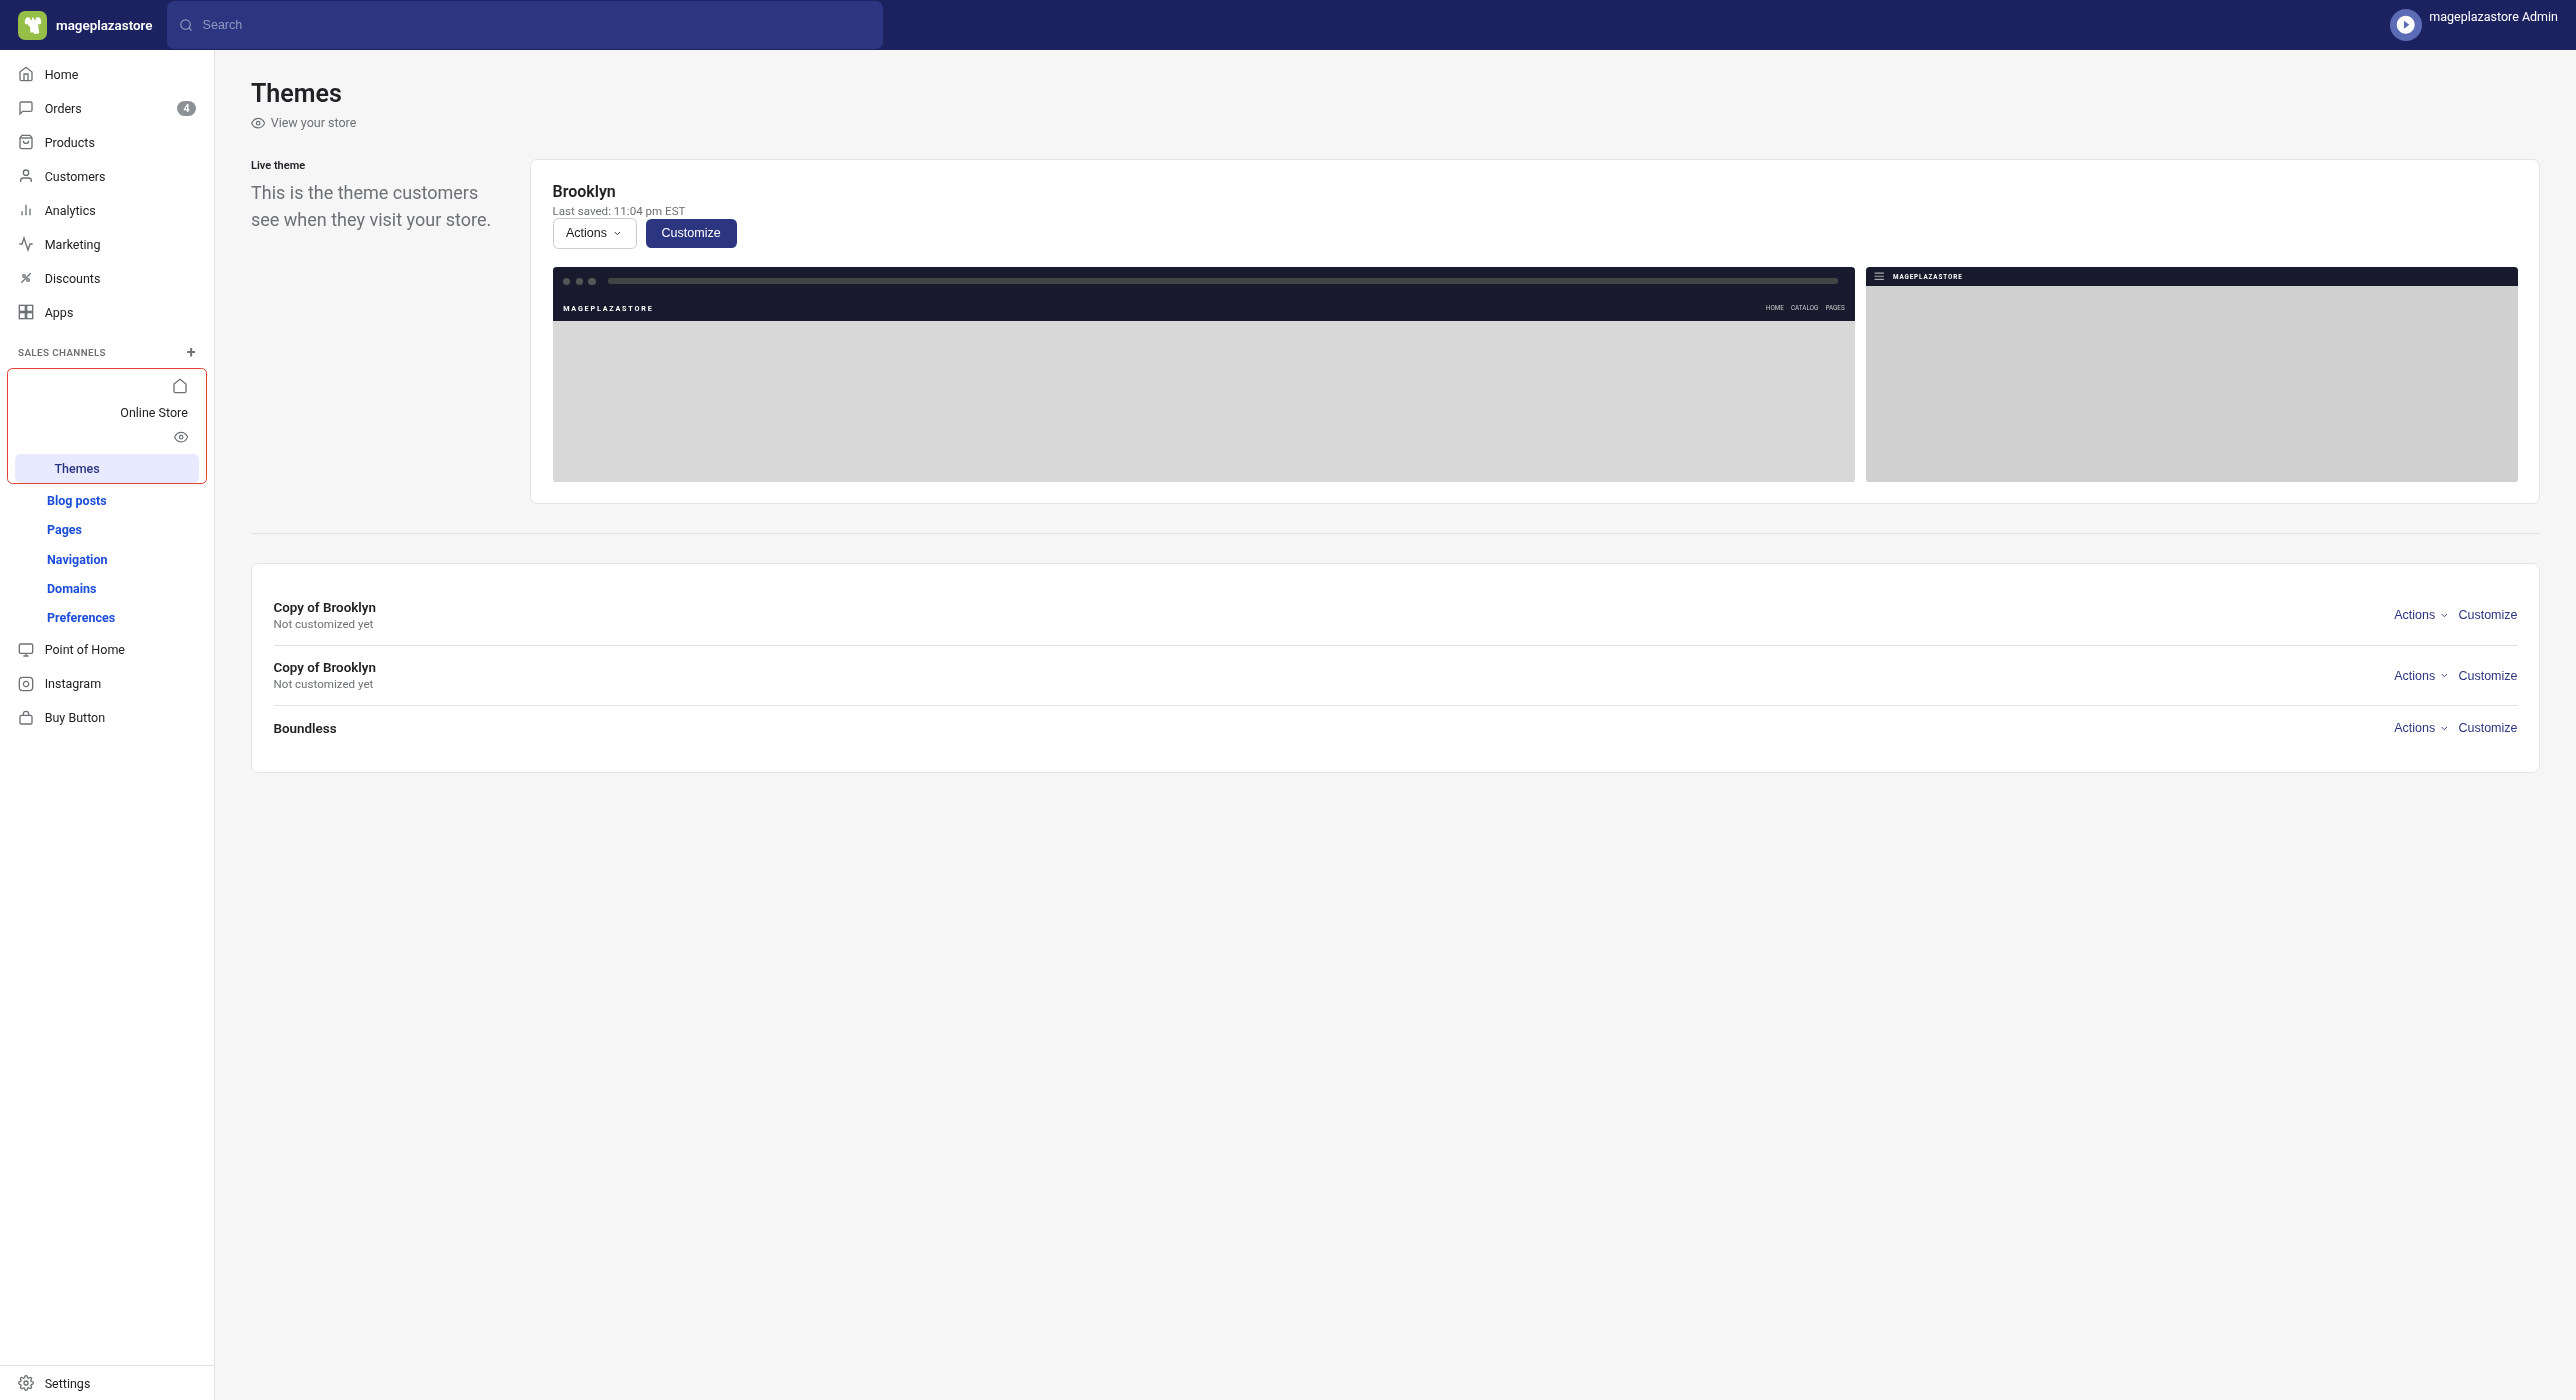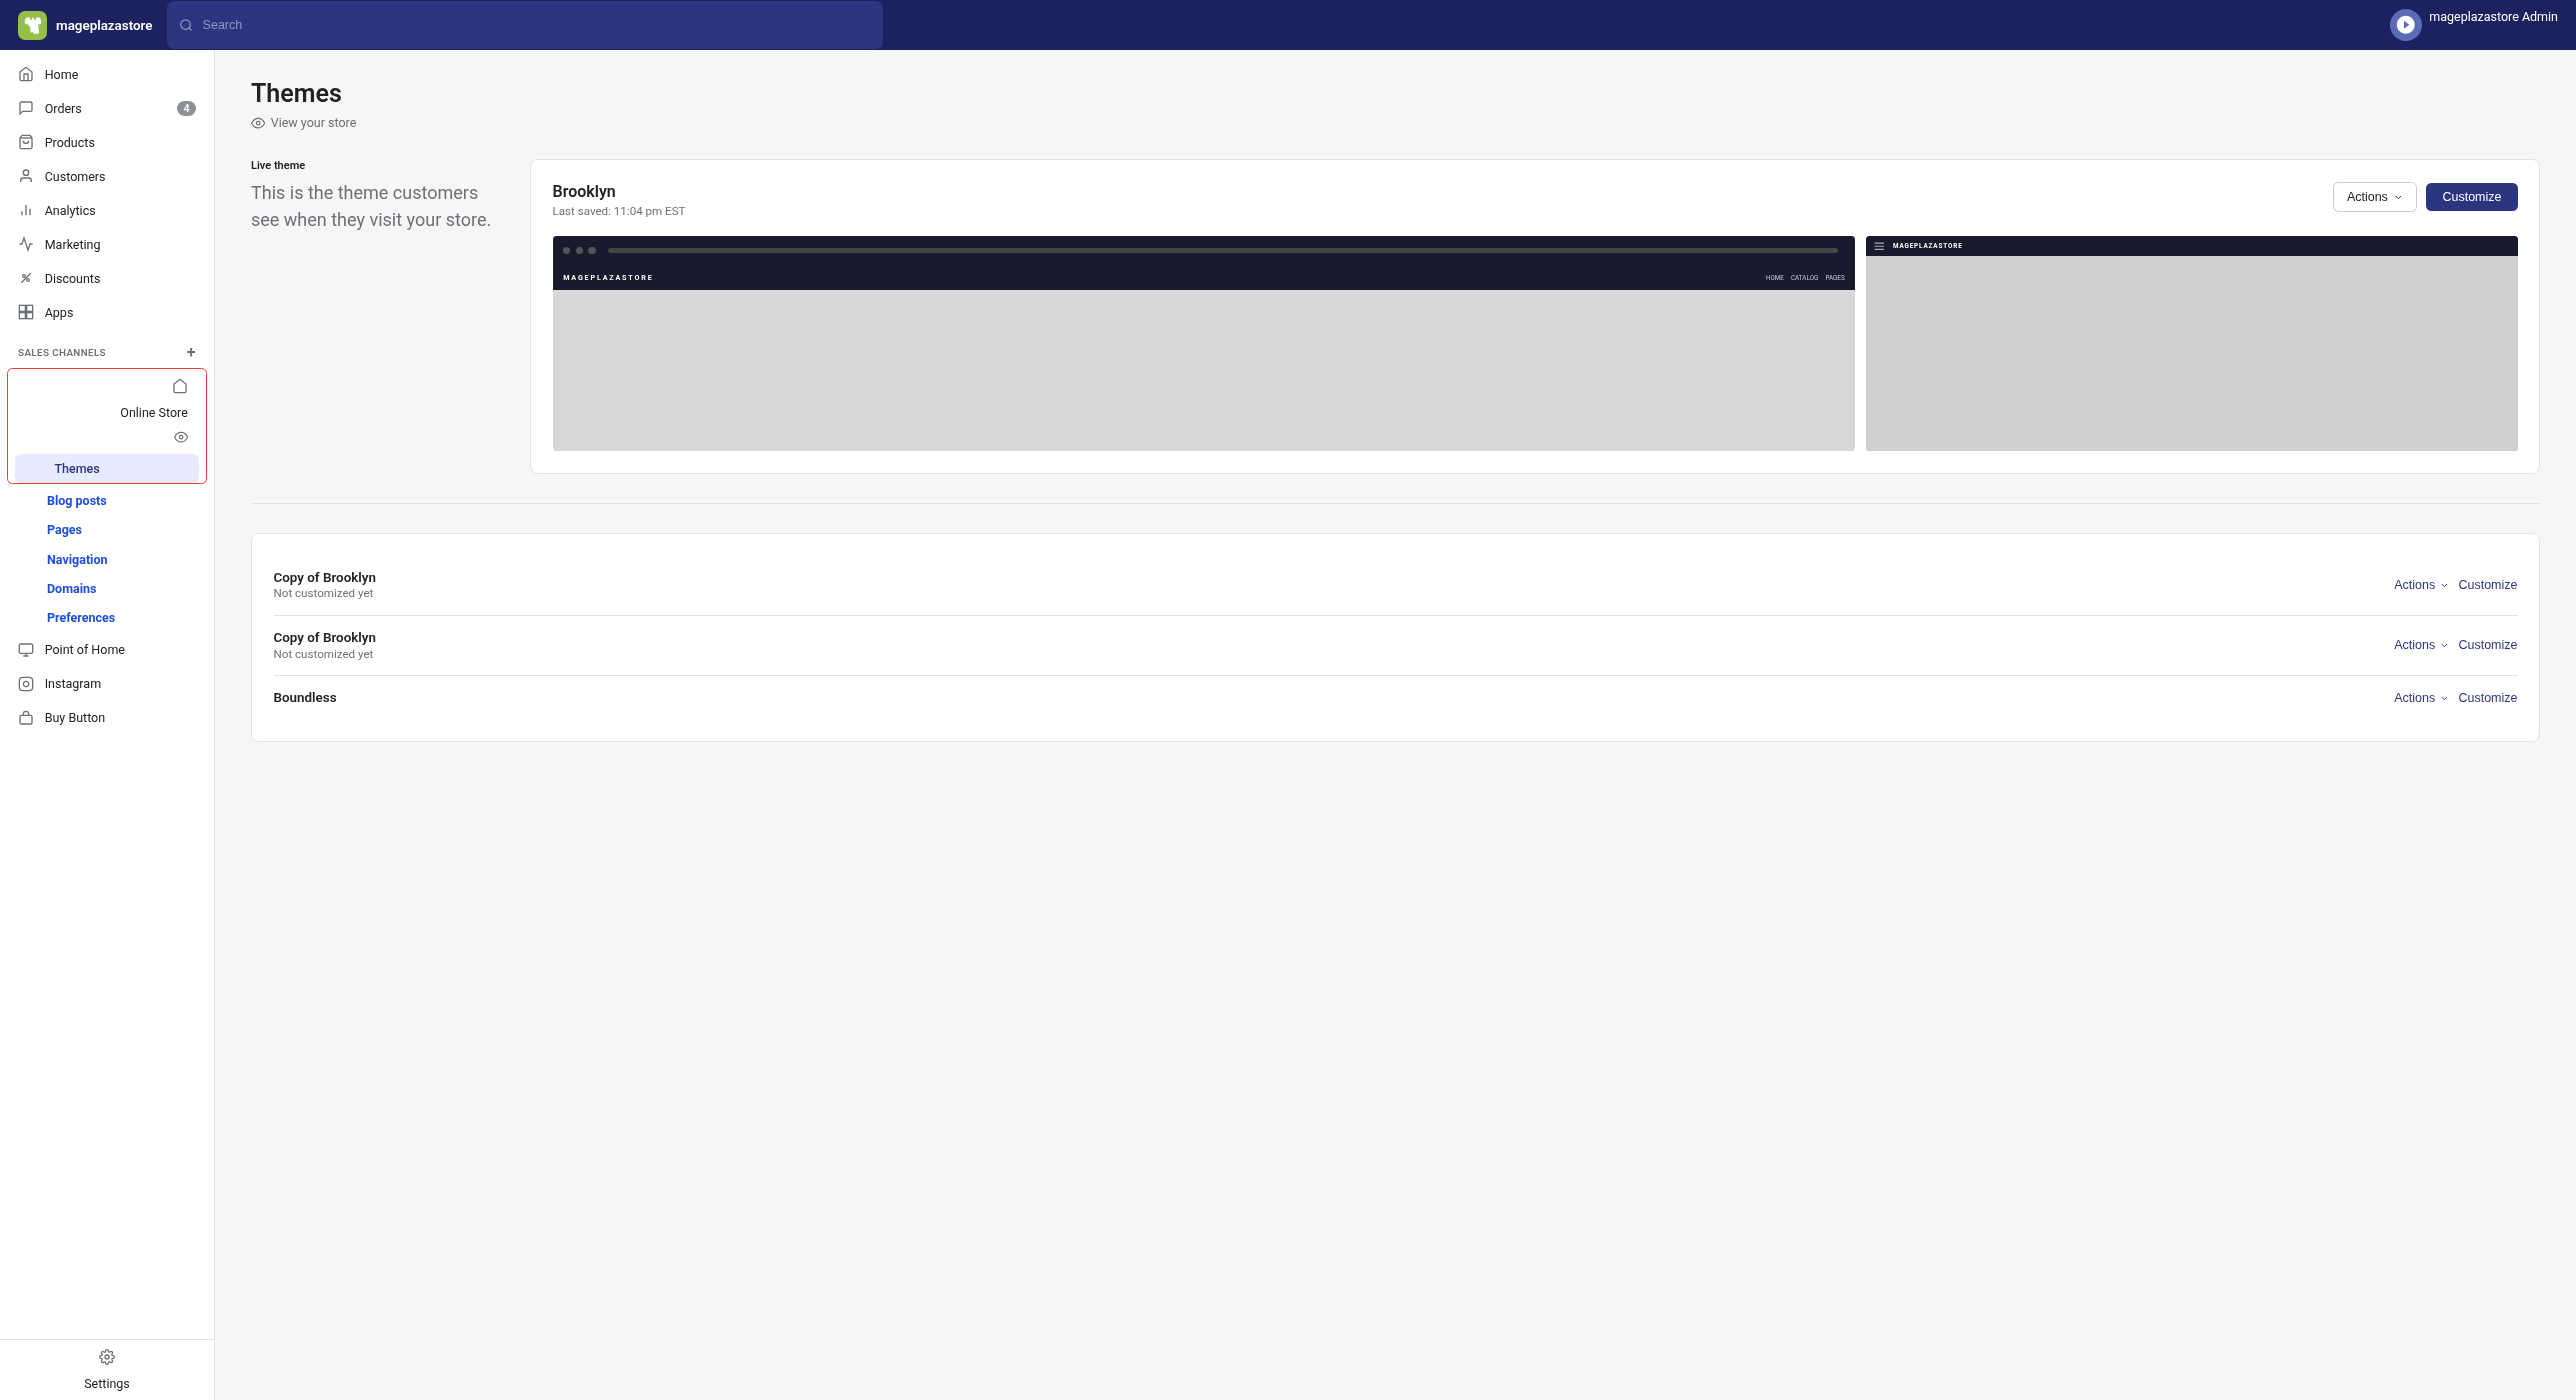--- a/index.html
+++ b/index.html
@@ -160,21 +160,20 @@
     .settings-item {
       display: flex;
       align-items: center;
       gap: 10.7px;
       padding: 9px 18px;
       color: #202223;
       font-size: 12.5px;
       cursor: pointer;
       margin-top: auto;
       border-top: 0.9px solid #e1e3e5;
-      flex-direction: column;
     }
 
     
     .main-content {
       flex: 1;
       overflow-y: auto;
       padding: 29px 36px;
     }
     .page-title {
       font-size: 25px;
@@ -226,20 +225,21 @@
       border-top: 0.9px solid #e1e3e5;
       margin: 7.2px 0 29px;
     }
 
     
     .live-theme-header {
       display: flex;
       align-items: flex-start;
       justify-content: space-between;
       margin-bottom: 18px;
+      flex-direction: column;
     }
     .theme-name {
       font-size: 16px;
       font-weight: 600;
       color: #202223;
     }
     .theme-saved {
       font-size: 11.6px;
       color: #6d7175;
       margin-top: 3.6px;

